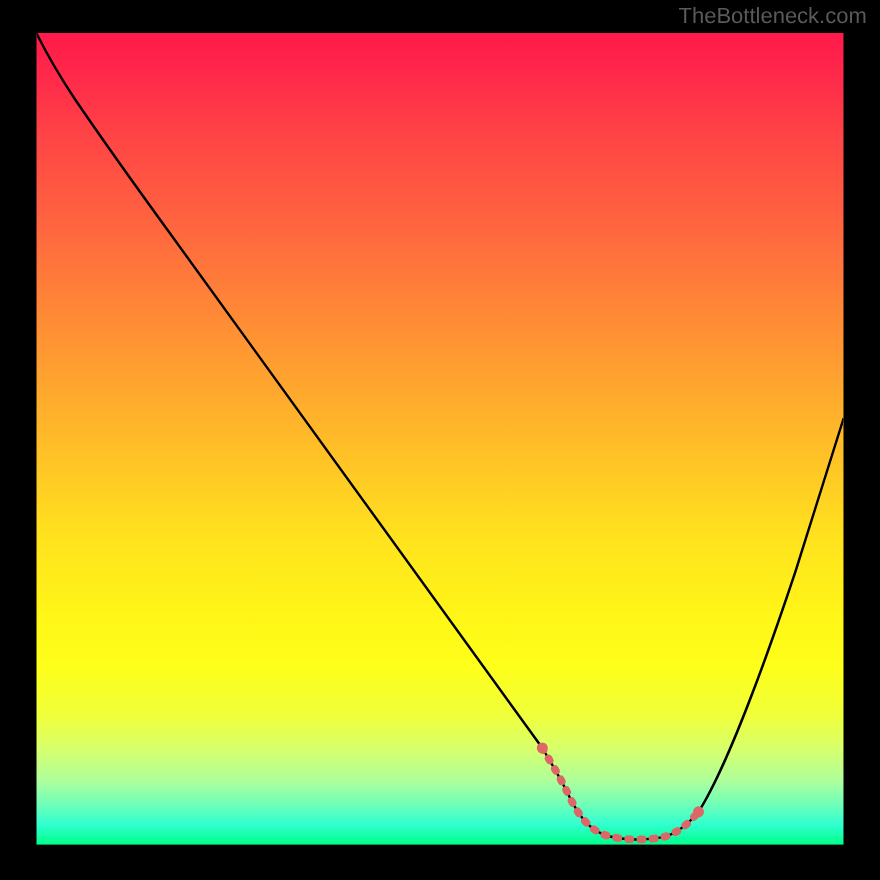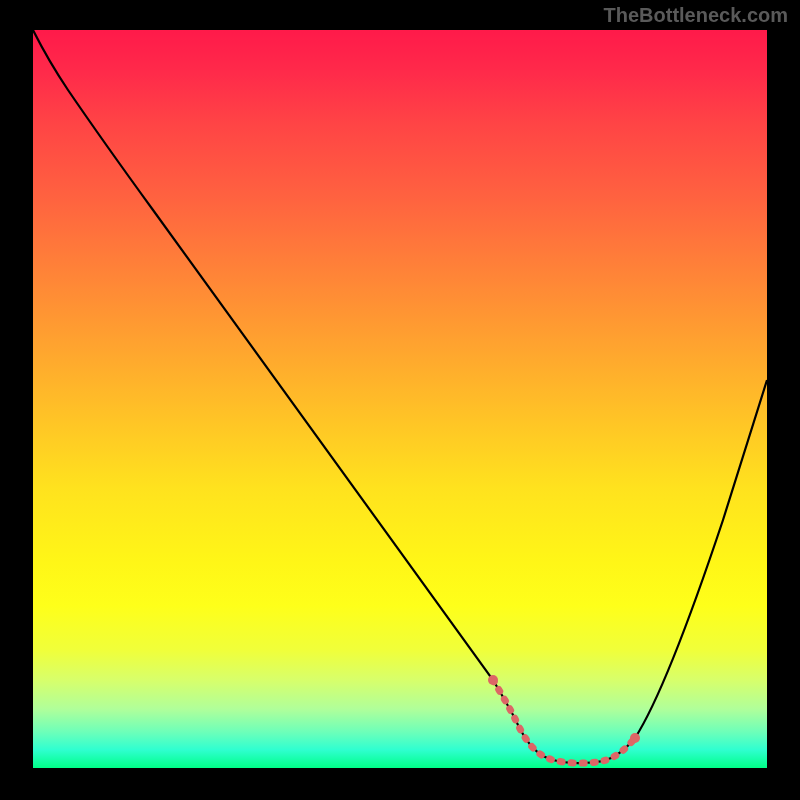--- a/index.html
+++ b/index.html
@@ -9,21 +9,21 @@
     background: #000;
     position: relative;
     font-family: Arial, sans-serif;
   }
   .watermark {
     position: absolute;
     top: 4px;
     right: 12px;
     color: #5a5a5a;
     font-size: 20px;
-    font-weight: 700;
+    font-weight: 400;
     z-index: 10;
   }
   .plot-area {
     position: absolute;
     left: 33px;
     top: 30px;
     width: 734px;
     height: 738px;
     overflow: hidden;
   }

